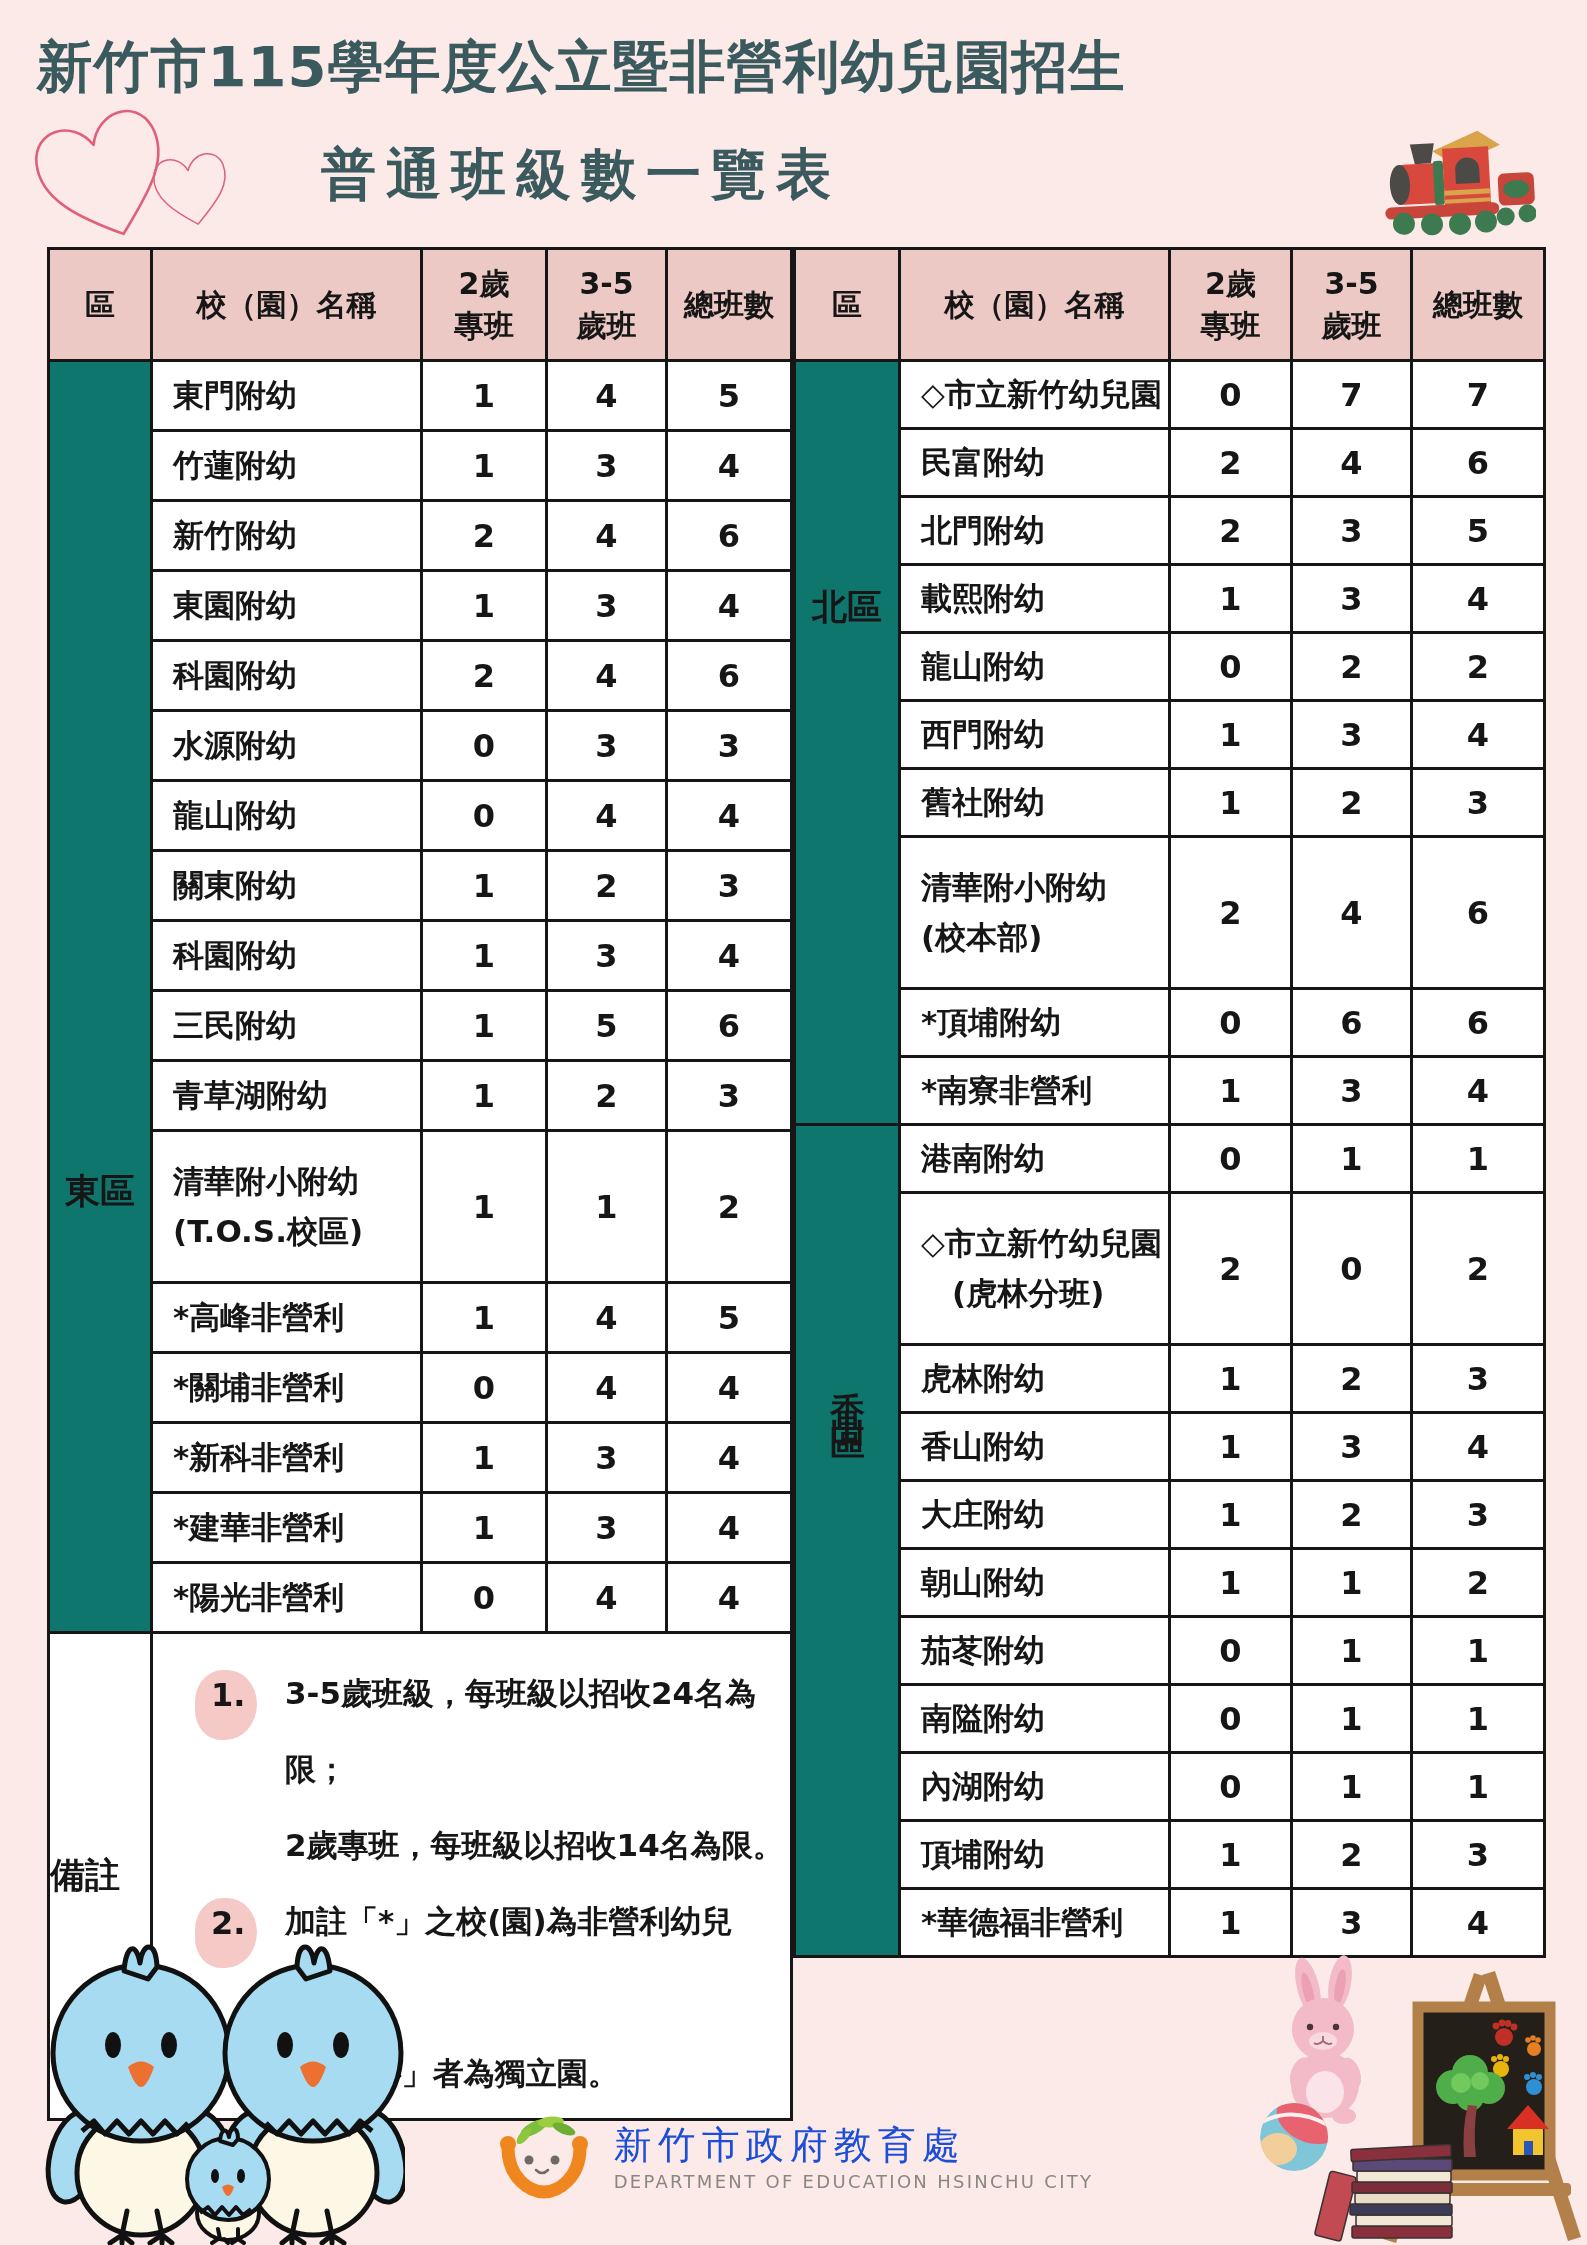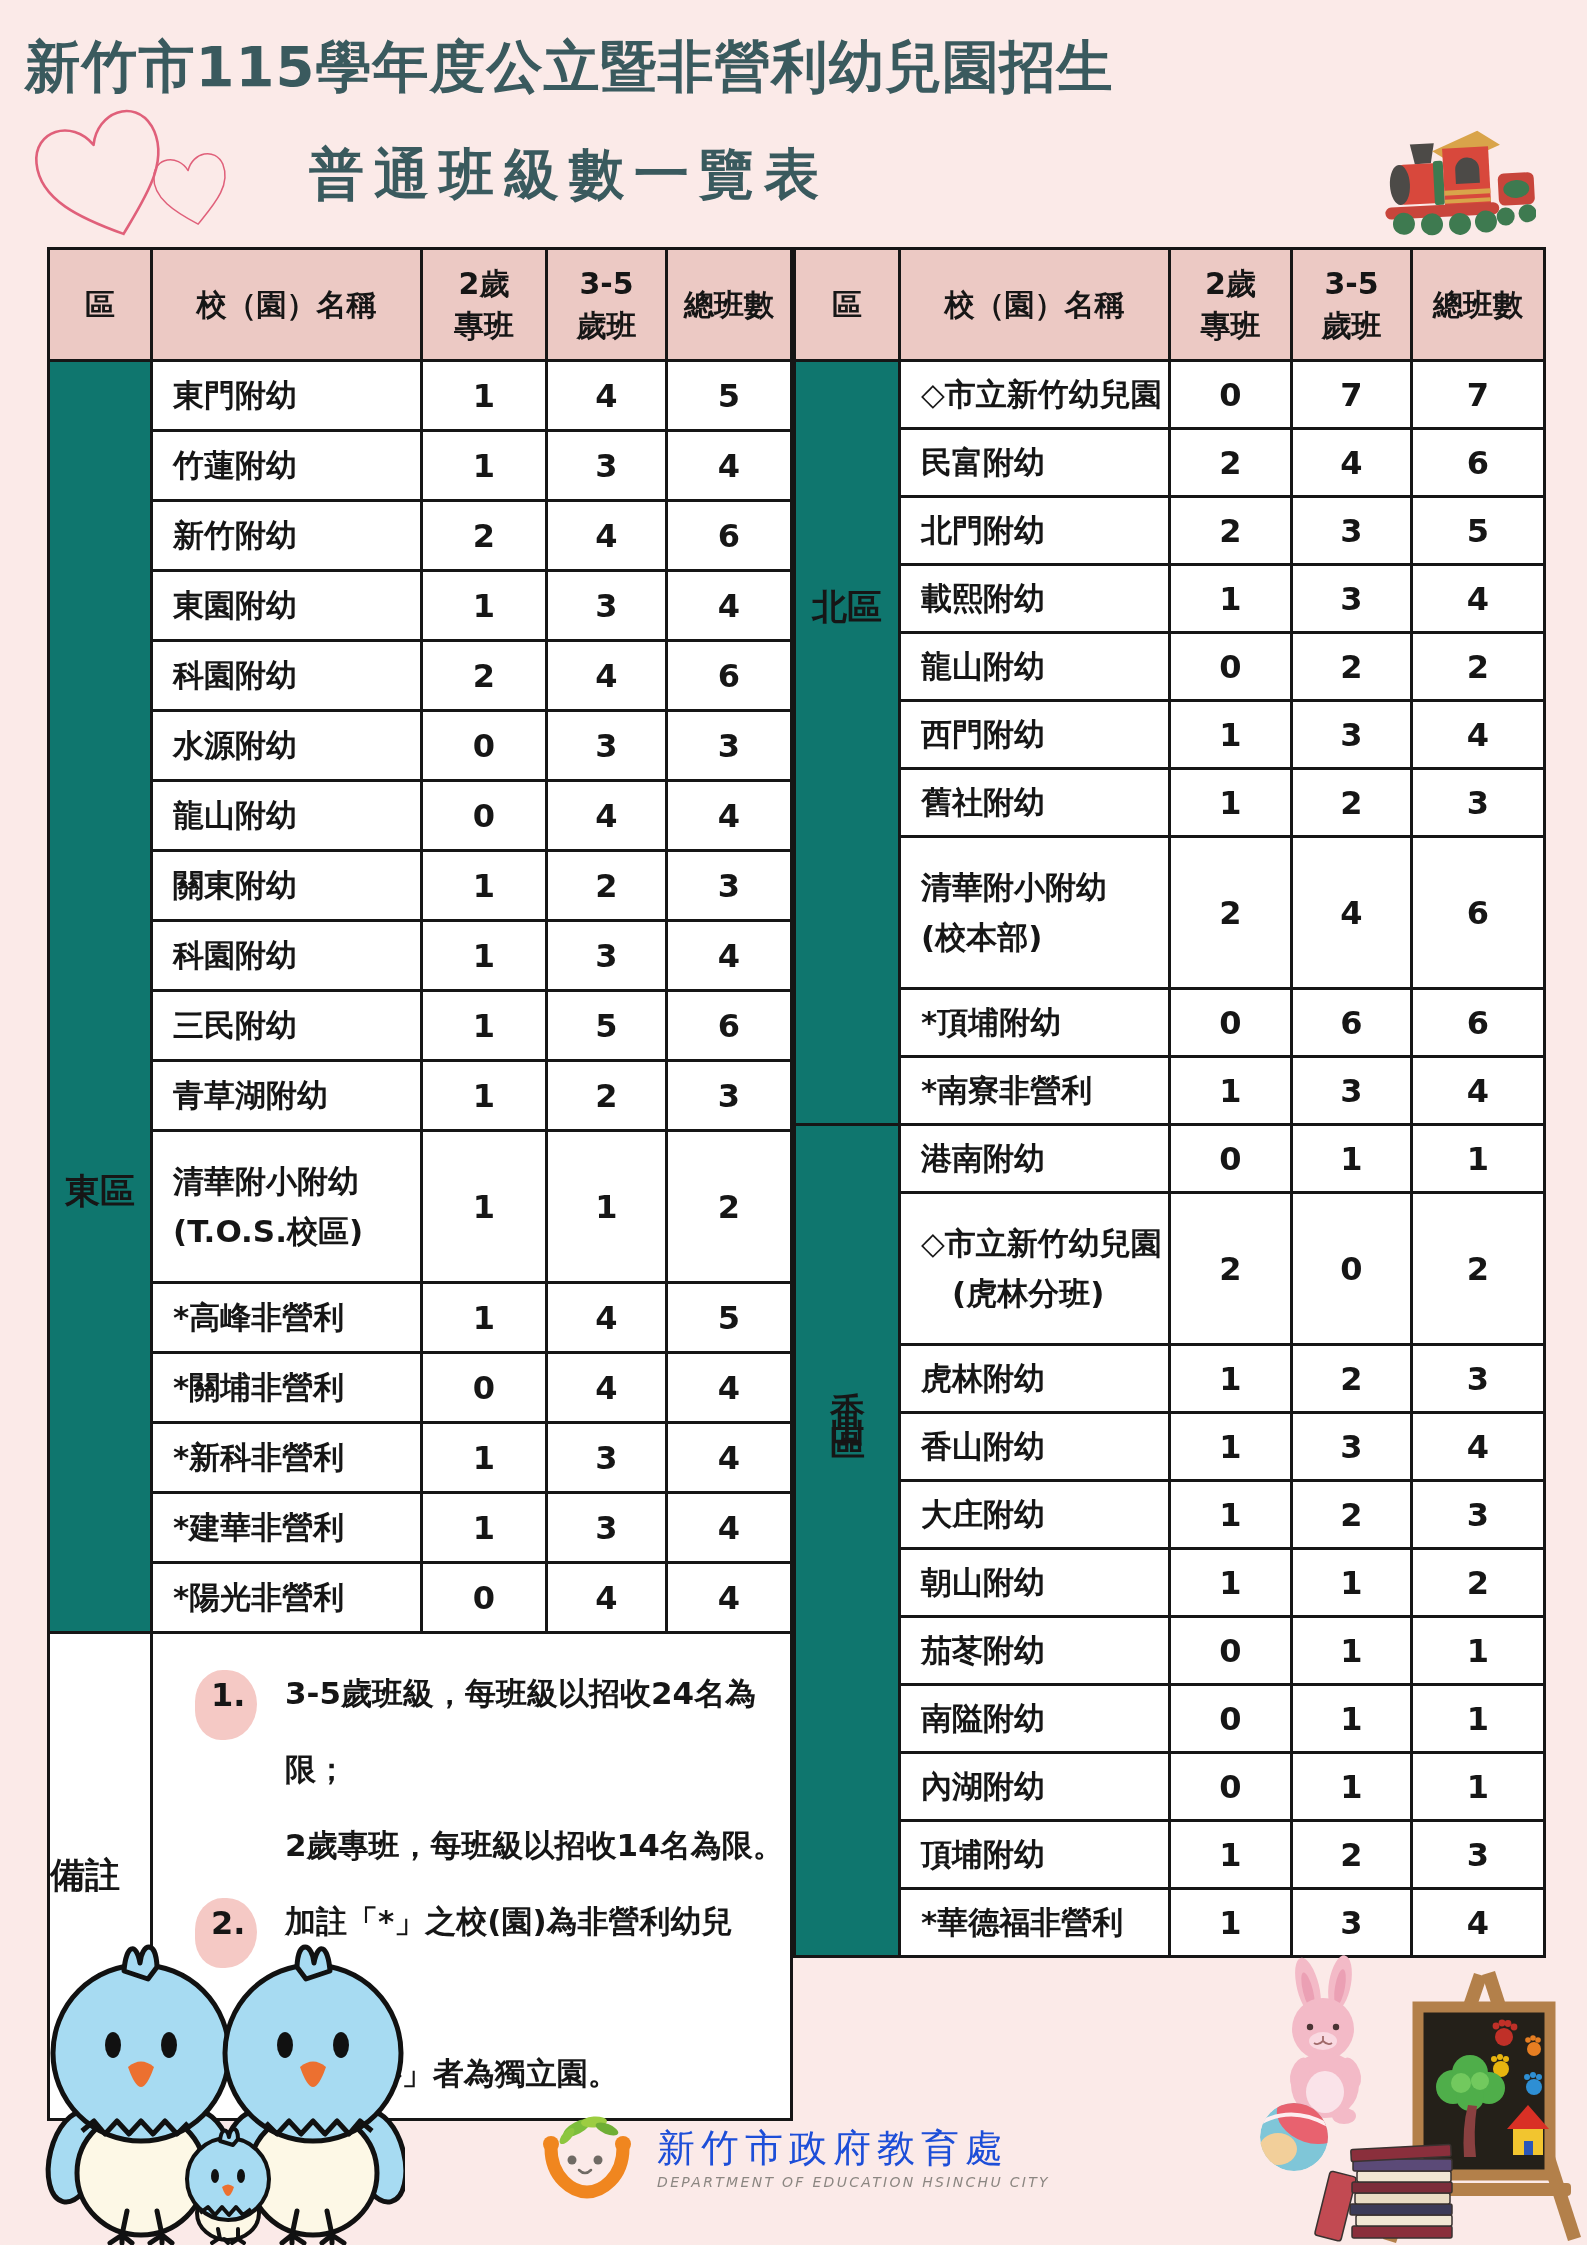--- a/index.html
+++ b/index.html
@@ -1,20 +1,20 @@
 <!DOCTYPE html>
 <html><head>
 <meta charset="utf-8">
 <style>
   html,body{margin:0;padding:0;background:#fbeae8;}
   .page{position:relative;width:1587px;height:2245px;background:#fbeae8;overflow:hidden;
         font-family:"DejaVu Sans","Liberation Sans",sans-serif;color:#161616;}
 
   
-  .title-block{position:absolute;top:30px;left:4px;width:1130px;text-align:center;
+  .title-block{position:absolute;top:30px;left:16px;width:1130px;text-align:center;
                color:#3a5a5e;font-weight:bold;z-index:1;}
   .title-line1{font-size:56px;letter-spacing:1px;white-space:nowrap;}
   .title-line2{font-size:55px;letter-spacing:10px;margin-top:32px;}
 
   
   .tables{position:absolute;left:47px;top:247px;display:flex;align-items:flex-start;z-index:1;}
   table{border-collapse:collapse;table-layout:fixed;background:#fff;}
   td,th{border:3px solid #161616;padding:0;vertical-align:middle;}
   th{background:#ecc9c4;font-size:30px;line-height:1.4;white-space:pre-line;
      text-align:center;font-weight:bold;}
@@ -41,21 +41,21 @@
             position:relative;z-index:0;}
   .note-num::before{content:"";position:absolute;left:-16px;top:14px;width:62px;height:70px;
             background:#f5c9c5;border-radius:48% 52% 55% 45%;z-index:-1;}
   .note-text{font-size:31px;font-weight:bold;line-height:2.45;white-space:pre-line;}
 
   
   .footer{position:absolute;left:0;width:100%;top:2112px;display:flex;justify-content:center;
           align-items:center;gap:20px;z-index:1;}
   .footer-text{text-align:left;}
   .footer-text .zh{font-size:38px;letter-spacing:6px;color:#1d4ed8;font-weight:500;}
-  .footer-text .en{font-size:14px;letter-spacing:2.3px;color:#8b8681;font-weight:500;font-style:italic;}
+  .footer-text .en{font-size:18px;letter-spacing:2.3px;color:#8b8681;font-weight:500;}
 
   
   .hearts{position:absolute;left:10px;top:85px;z-index:0;}
   .train{position:absolute;left:1378px;top:116px;z-index:2;}
   .birds{position:absolute;left:30px;top:1925px;z-index:3;}
   .decor-right{position:absolute;left:1256px;top:1945px;z-index:2;}
 </style>
 </head>
 <body>
 

